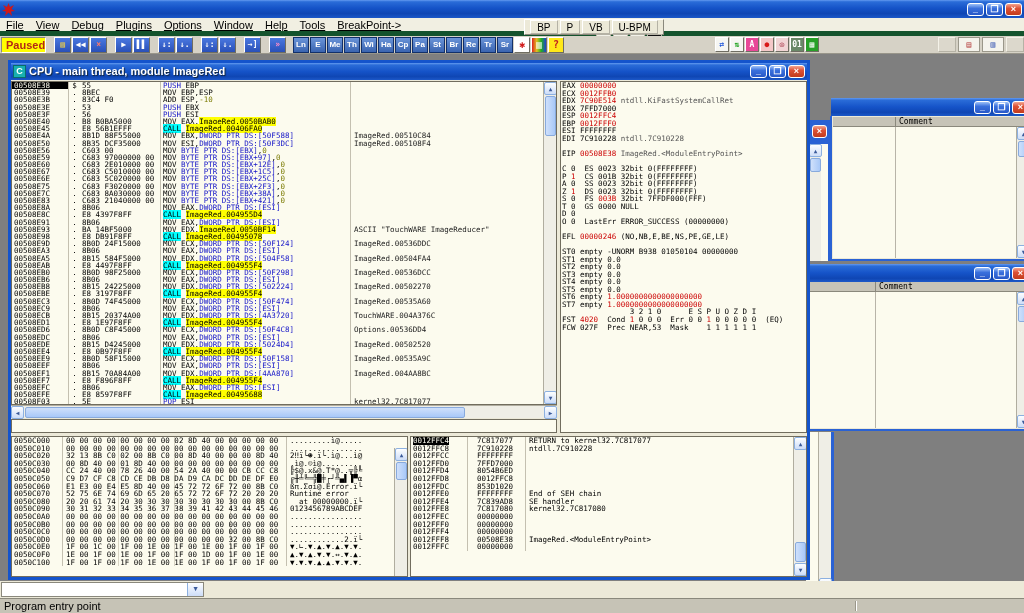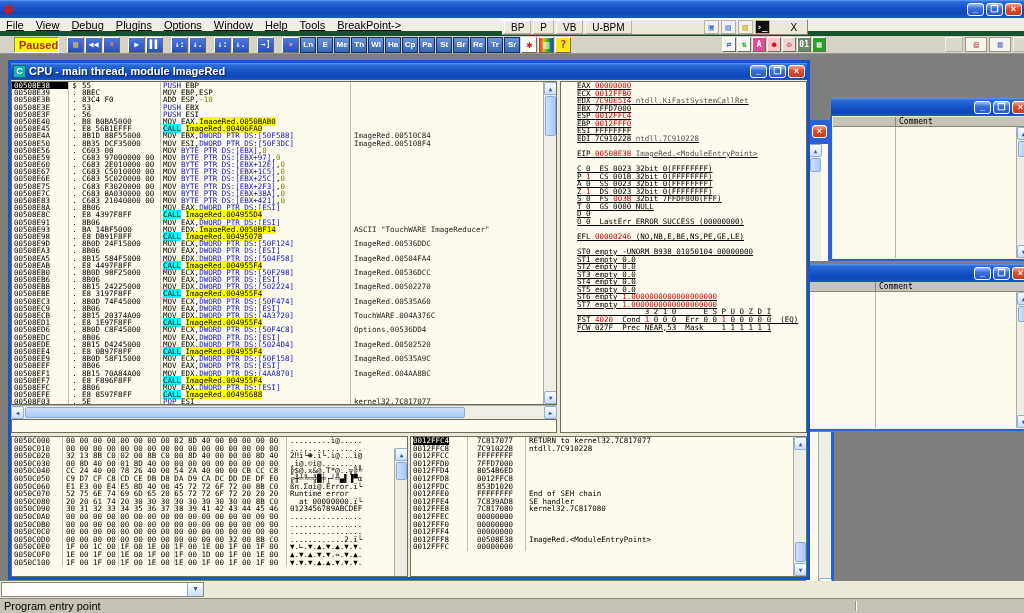--- a/index.html
+++ b/index.html
@@ -15,32 +15,32 @@
     background:linear-gradient(#9cc0f8,#3a70dc 40%,#2858c8); color:#fff;
     font:bold 9px/11px "Liberation Sans",sans-serif; text-align:center; }
   .win-btn.close { background:linear-gradient(#f4a590,#dd5135 40%,#c23b1d); }
   .tb-spacer { flex:1; }
 
   
   .menubar { position:absolute; left:0; top:18px; width:1024px; height:18px;
     background:#f1efe2; border-bottom:5px solid #14532d; display:flex; align-items:center;
     font-size:11px; color:#000;text-decoration:underline; }
   .menu-item { padding:2px 6px; }
-  .mr-band { position:absolute; left:502px; top:1px; height:16px; display:flex; align-items:center;
-    background:#ece9d8; border:1px solid #fff; border-right-color:#8a887c; border-bottom-color:#8a887c; }
+  .mr-band { position:absolute; left:524px; top:1px; height:16px; display:flex; align-items:center;
+    background:#ece9d8; border:1px solid #fff; border-right-color:#8a887c; border-bottom-color:#8a887c;flex-direction:column; }
   .mr-btn { height:14px; margin:0 1px; padding:1px 6px; font-size:10px; background:#ece9d8;
     border:1px solid #b5b2a5; border-top-color:#fff; border-left-color:#fff; }
   .mr-icon { width:15px; height:14px; margin:0 1px; border:1px solid #b5b2a5; text-align:center;
     font:bold 9px/12px "DejaVu Sans Mono",monospace; }
   .mr-x { margin:0 4px 0 14px; padding:1px 6px; font-size:10px; }
 
   
   .toolbar { position:absolute; left:0; top:36px; width:1024px; height:18px;
     background:#d6d2c6; border-bottom:1px solid #98958a; display:flex; align-items:center; }
-  .paused { width:60px; height:16px; margin-left:14px; background:#ffff00; color:#b42814;
+  .paused { width:60px; height:16px; margin-left:1px; background:#ffff00; color:#b42814;
     font:bold 11px/14px "Liberation Sans",sans-serif; padding-left:4px;
     border:1px solid #8a887c; border-bottom-color:#fff; border-right-color:#fff; }
   .tbtn { width:17px; height:16px; margin-left:1px; flex:none;
     border:1px solid #6f6d62; border-top-color:#fff; border-left-color:#fff;
     background:linear-gradient(#4a78e0,#2a50b8); color:#fff;
     font:bold 8px/14px "DejaVu Sans Mono",monospace; text-align:center; overflow:hidden; }
   .tsep { width:7px; flex:none; }
   .lbtn { width:16px; height:16px; margin-left:1px; flex:none;
     border:1px solid #12306a; background:linear-gradient(#6a94d8,#3a64b0); color:#fff;
     font:bold 8px/14px "Liberation Sans",sans-serif; text-align:center; }
@@ -116,21 +116,21 @@
   .c-bl { color:#1414c8; } .c-ol { color:#7a7a00; }
   .c-yl { background:#ffff00; color:#000; } .c-cy { background:#00ffff; color:#000; }
   .t-red { color:#cc0000; } .t-gray { color:#555; }
 
   #dis-hscroll { left:0; top:342px; width:546px; }
   #info-pane { left:0; top:356px; width:546px; height:14px;
     font:7.5px/12px "DejaVu Sans Mono",monospace; white-space:pre; padding-left:3px; }
 
   
   #regs { left:549px; top:18px; width:247px; height:352px; }
-  .rline { height:7.55px; font:7.5px/7.6px "DejaVu Sans Mono",monospace; white-space:pre; padding-left:16px;text-decoration:underline; }
+  .rline { height:7.55px; font:7.5px/7.6px "DejaVu Sans Mono",monospace; white-space:pre; padding-left:1px; }
 
   
   #dump { left:0; top:373px; width:397px; height:141px; }
   .hrow { display:flex; height:7.6px; font:7.5px/7.6px "DejaVu Sans Mono",monospace; white-space:pre; }
   .ha { width:50px; flex:none; padding-left:2px; }
   .hx { width:224px; flex:none; border-left:1px solid #c4c0b0; padding-left:3px;
         background-image:repeating-linear-gradient(90deg, transparent 0 55px, #d8d4c4 55px 56px); }
   .as { flex:1; border-left:1px solid #c4c0b0; padding-left:3px; }
 
   

